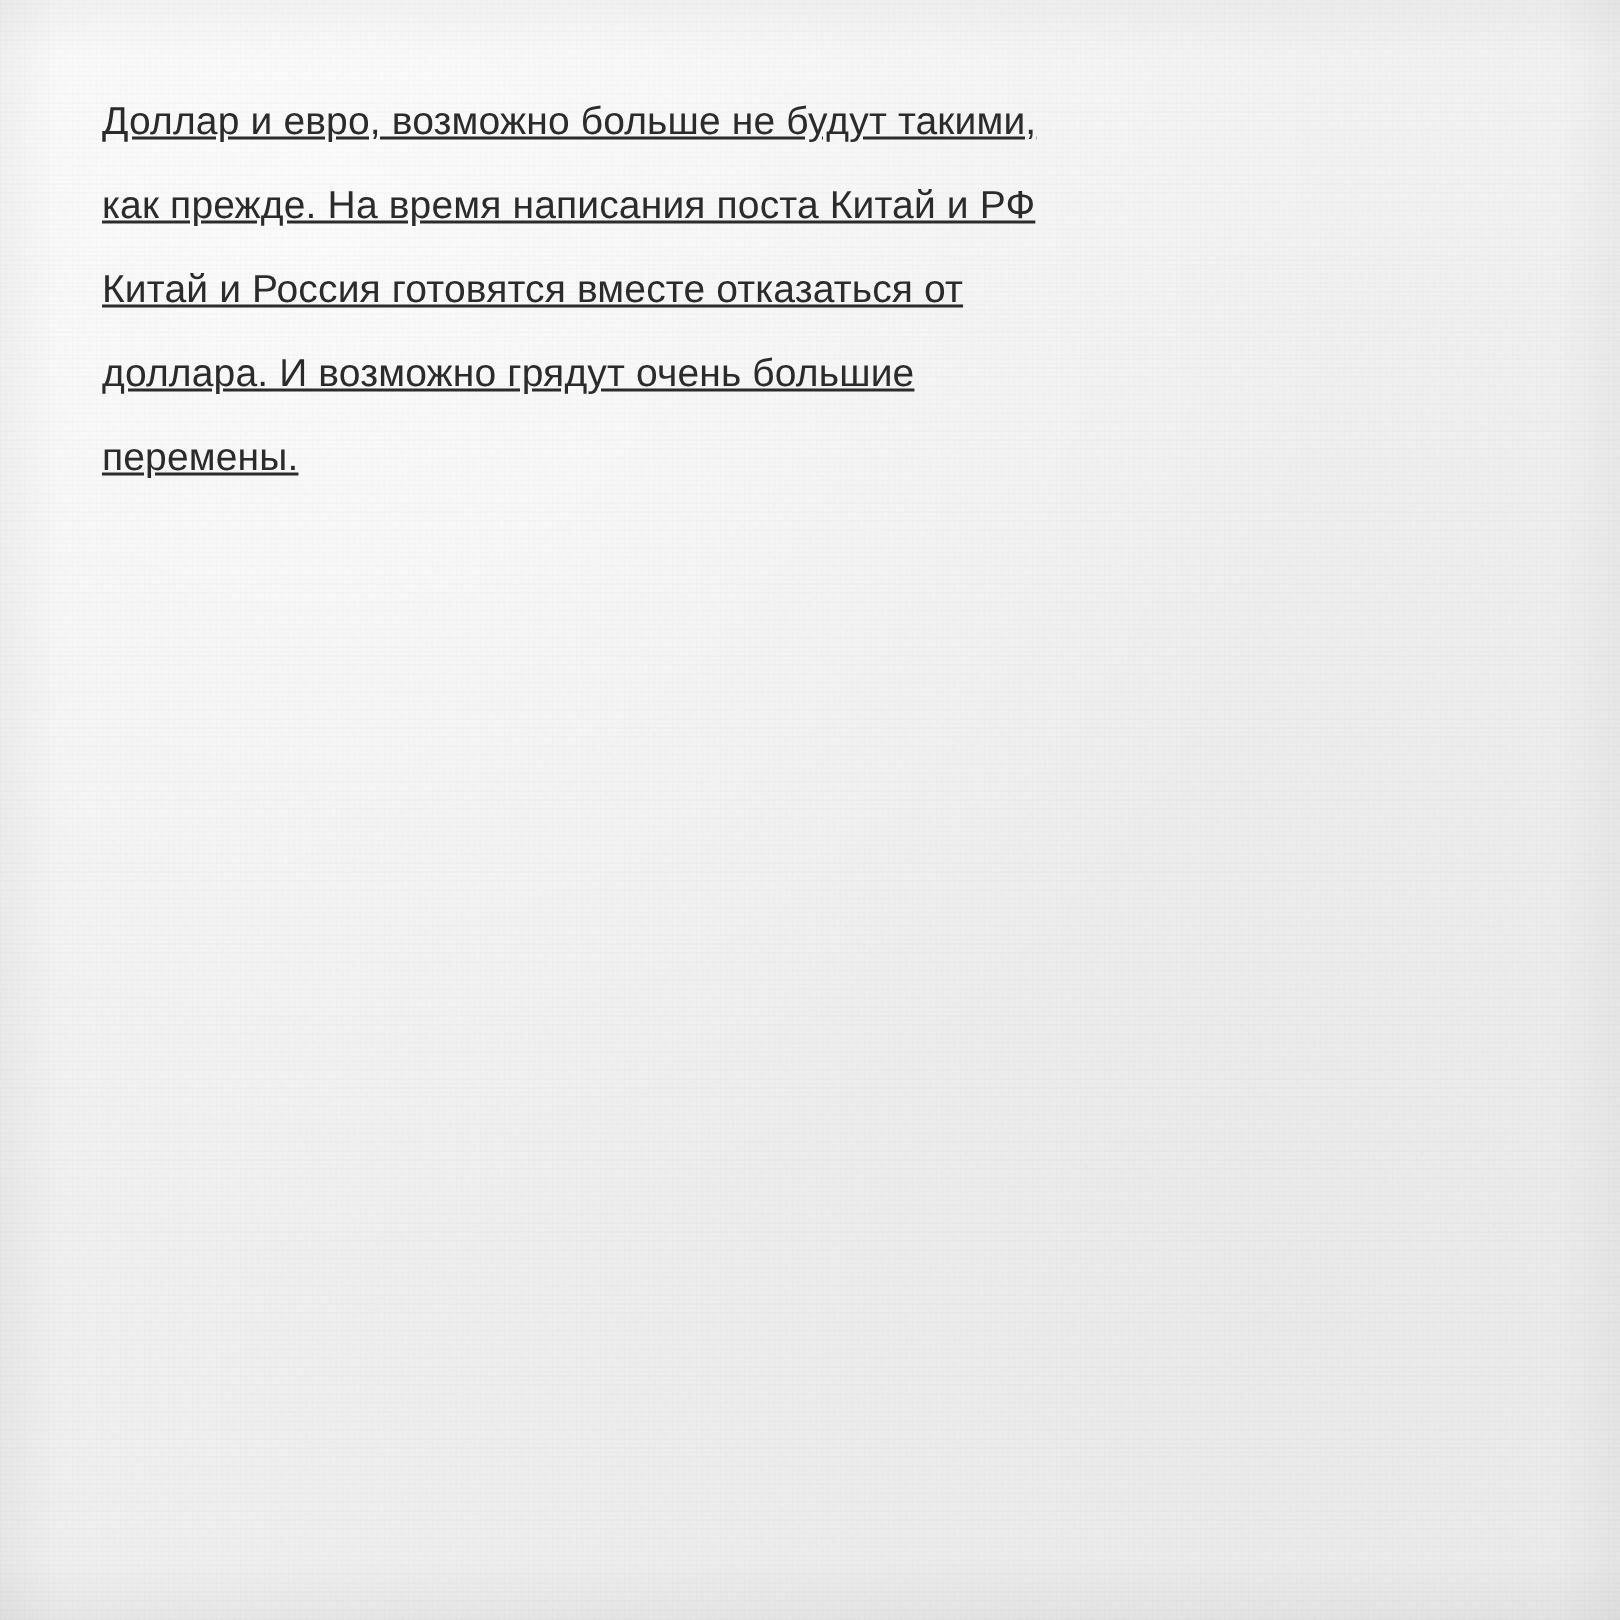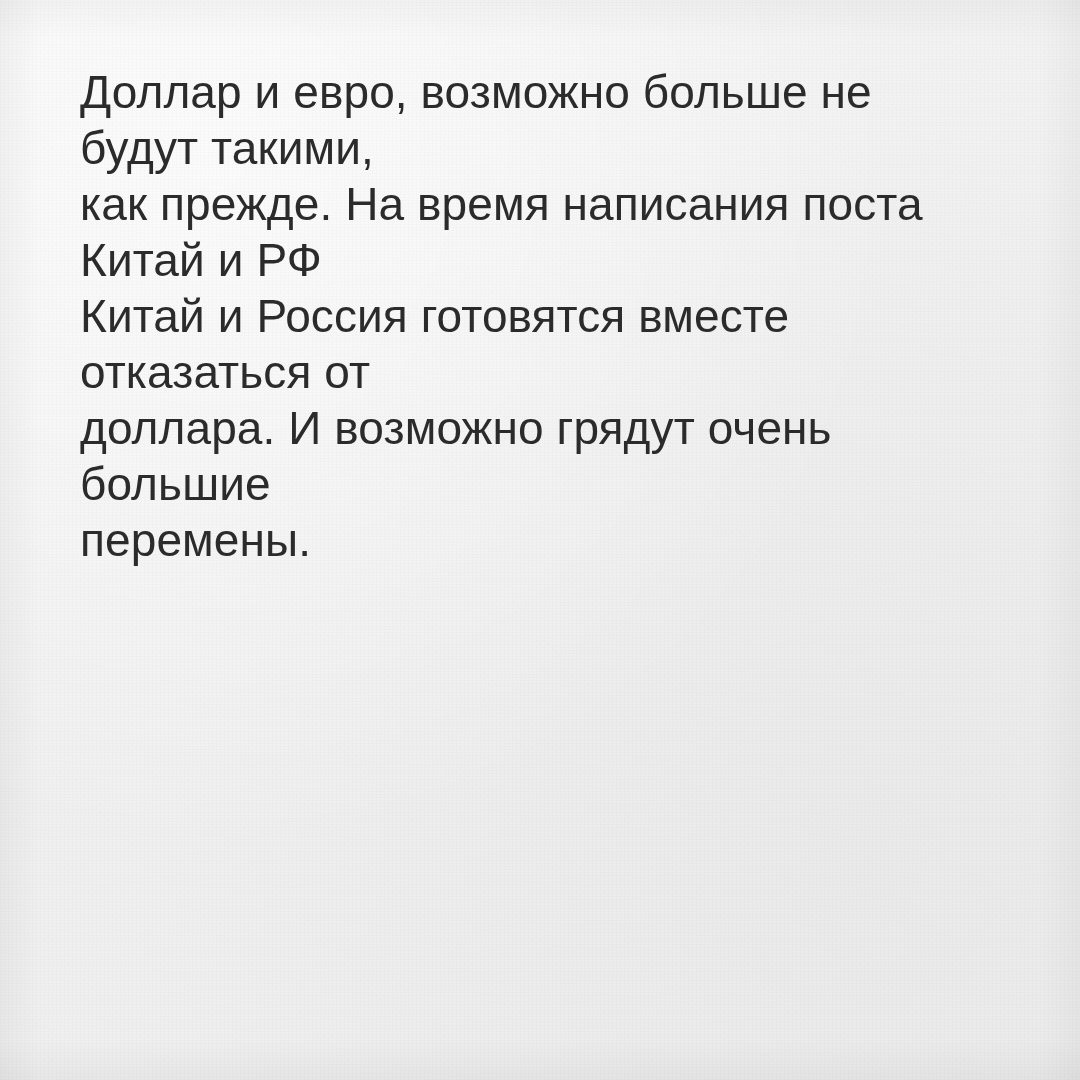--- a/index.html
+++ b/index.html
@@ -51,29 +51,30 @@
   }
 
   .content {
     position: absolute;
     left: 68px;
     top: 52px;
     width: 930px;
   }
 
   .body-text {
-    margin: 12px;
+    margin: 0;
     color: #2b2b2b;
     font-family: "Liberation Sans", sans-serif;
-    font-size: 46px;
+    font-size: 26px;
     line-height: 56px;
     letter-spacing: 0.1px;
     font-weight: 400;
     white-space: pre-wrap;
     word-break: normal;
+    text-decoration: underline;
   }
 </style>
 </head>
 <body>
 
 <div class="page">
   <div class="texture"></div>
   <div class="vignette"></div>
 
   <div class="content">

